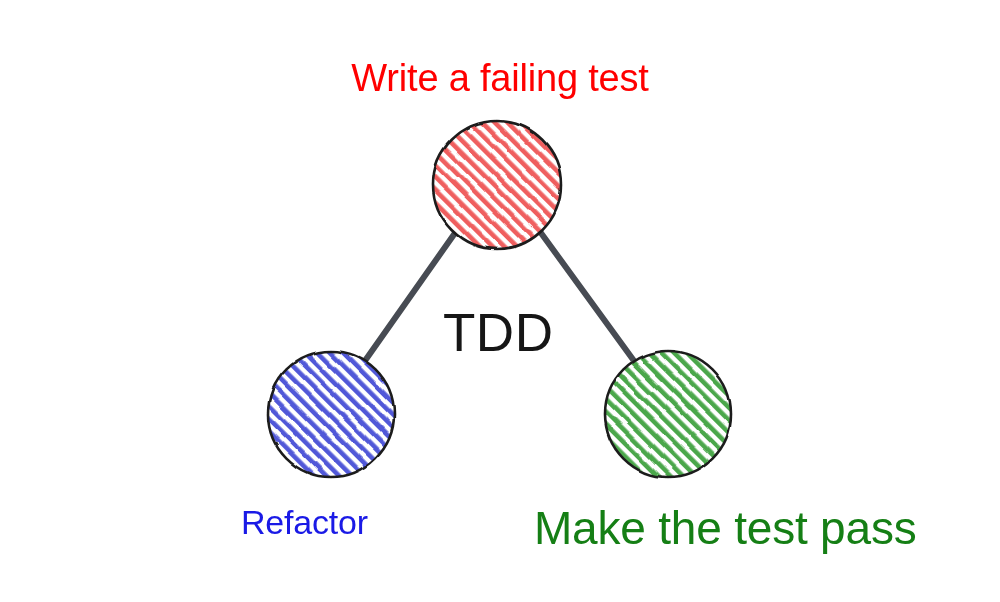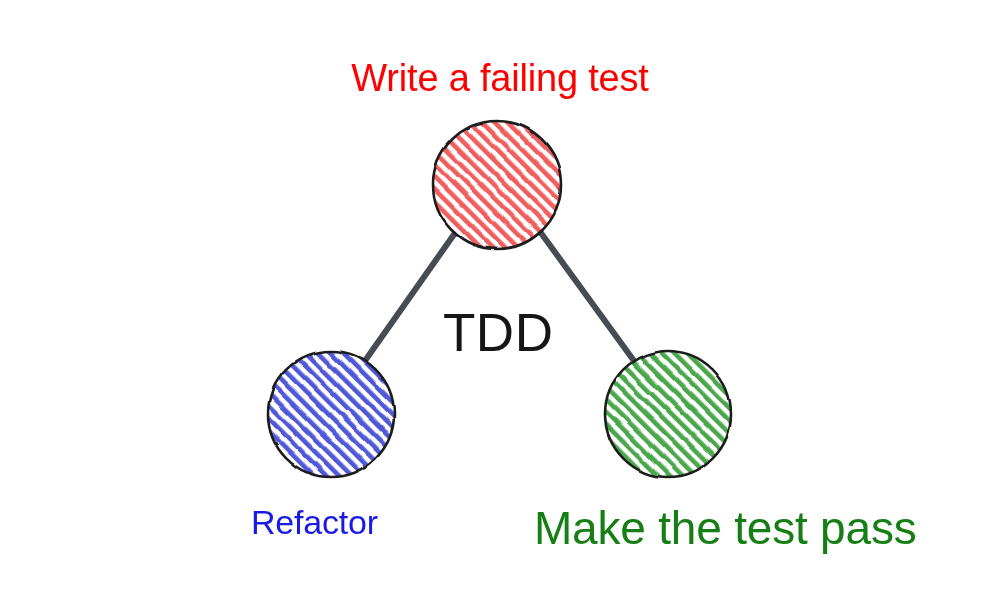--- a/index.html
+++ b/index.html
@@ -43,21 +43,21 @@
     font-size: 38px;
     top: 59px;
     left: 50%;
     transform: translateX(-50%);
     text-align: center;
   }
 
   .label-bottom-left {
     font-size: 34px;
     top: 505px;
-    left: 251px;
+    left: 241px;
   }
 
   .label-bottom-right {
     font-size: 46px;
     top: 505px;
     left: 534px;
   }
 
   .label-center {
     font-size: 53px;

